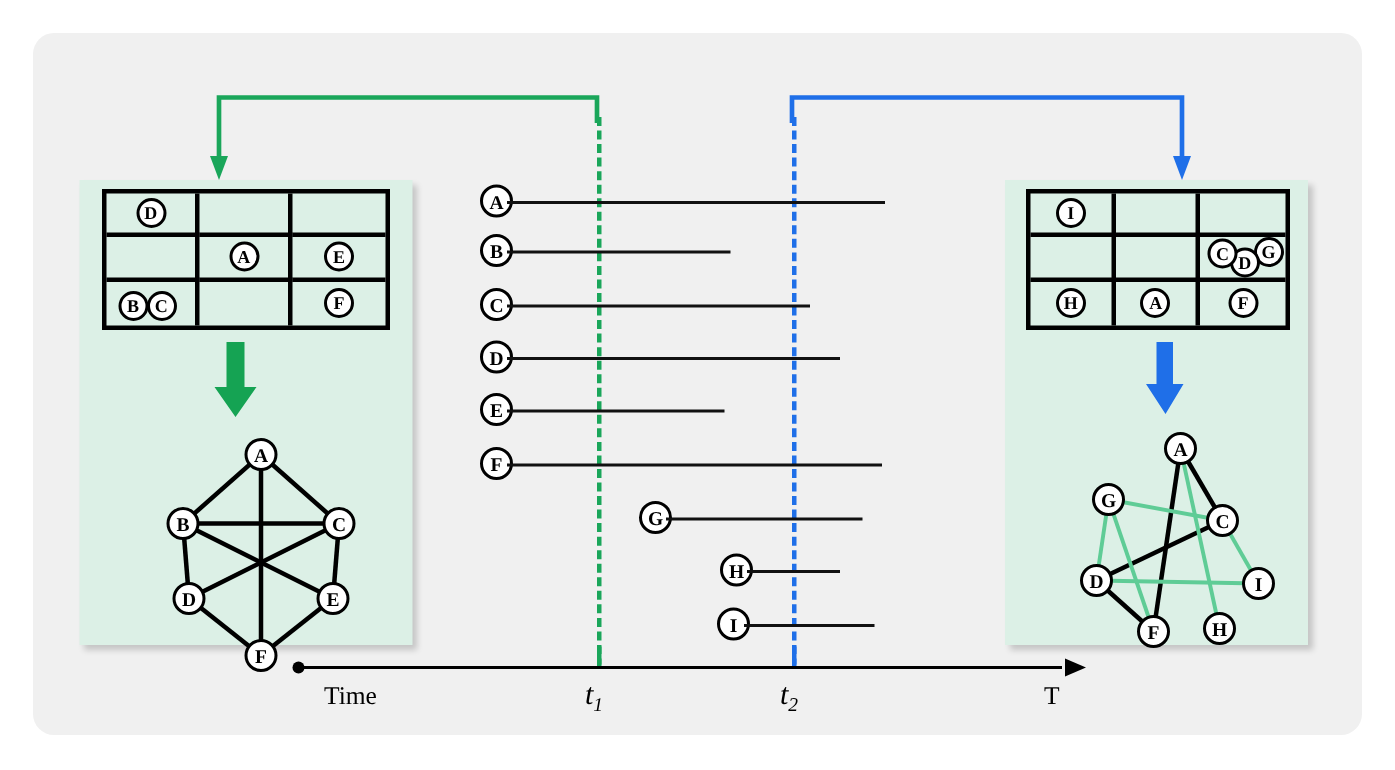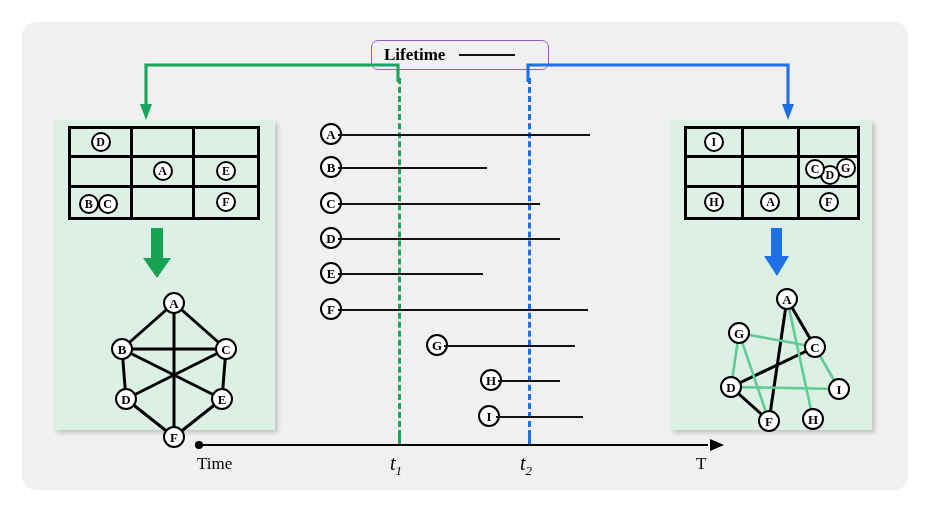--- a/index.html
+++ b/index.html
@@ -147,24 +147,20 @@
 </style>
 </head>
 <body>
 
 <div id="root">
   <div class="card"></div>
 
   <div class="panel" id="panel-left"></div>
   <div class="panel" id="panel-right"></div>
 
-  <div class="legend">
-    <span class="legend-label">Lifetime</span>
-    <span class="legend-line"></span>
-  </div>
 
   <svg class="elbow" style="left:0;top:0;width:930px;height:513px;pointer-events:none;" viewBox="0 0 930 513">
 
     <path d="M398,82 L398,65 L146,65 L146,108" fill="none" stroke="#1aa65a" stroke-width="3.1"></path>
     <polygon points="146,120 140,104 152,104" fill="#1aa65a"></polygon>
 
     <path d="M528,82 L528,65 L788,65 L788,108" fill="none" stroke="#1f6fe8" stroke-width="3.1"></path>
     <polygon points="788,120 782,104 794,104" fill="#1f6fe8"></polygon>
   </svg>
 
@@ -286,21 +282,21 @@
       <div class="node md" style="position: absolute; left: 480px; top: 369px;">H</div>
       <div class="life-bar" style="position: absolute; left: 498px; top: 380px; width: 62px;"></div>
       <div class="node md" style="position: absolute; left: 478px; top: 405px;">I</div>
       <div class="life-bar" style="position: absolute; left: 496px; top: 416px; width: 87px;"></div>
     </div>
 
   <div id="axis">
     <div class="axis-line"></div>
     <div class="axis-dot"></div>
     <div class="axis-head"></div>
-    <div class="axis-label" style="left:1px;top:10px;">Time</div>
+    <div class="axis-label" style="left:20px;top:10px;">Time</div>
     <div class="axis-label" style="left:500px;top:10px;">T</div>
     <div id="axis-ticks" style="position:absolute;left:0;top:0;">
         <div class="tick" style="left: 202px; top: -13px; border-left-color: rgb(26, 166, 90);"></div>
         <div class="axis-label ital" style="left: 194px; top: 8px;"><span>t</span><span class="sub">1</span></div>
         <div class="tick" style="left: 332px; top: -13px; border-left-color: rgb(31, 111, 232);"></div>
         <div class="axis-label ital" style="left: 324px; top: 8px;"><span>t</span><span class="sub">2</span></div>
       </div>
   </div>
 </div>
 

